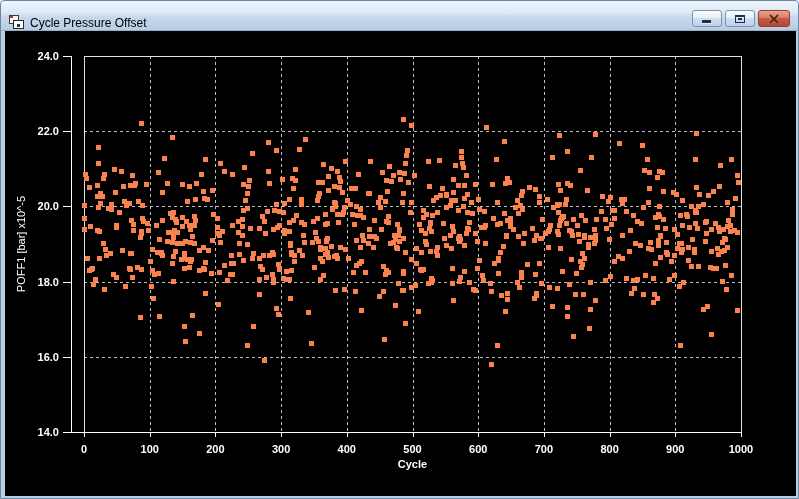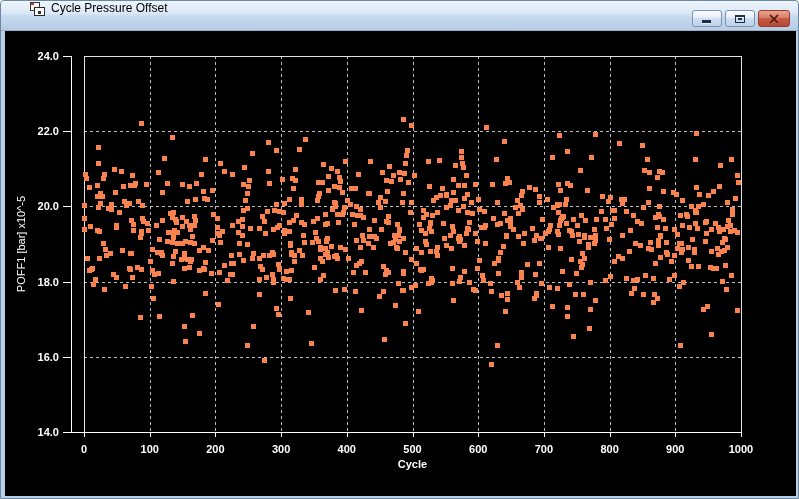--- a/index.html
+++ b/index.html
@@ -5,21 +5,21 @@
   html,body{margin:0;padding:0;background:#ffffff;font-family:"Liberation Sans",sans-serif;}
   .window{
     position:relative;width:799px;height:499px;box-sizing:border-box;
     background:#b9cfe8;border:1px solid #6e87a0;border-radius:4px 4px 0 0;
     overflow:hidden;
   }
   .titlebar{
     position:absolute;left:0;top:0;width:100%;height:30px;box-sizing:border-box;
     background:linear-gradient(#eef5fc 0%,#dcE9f7 40%,#c6d9ee 55%,#b6cde6 100%);
     border-bottom:1px solid #97aec8;border-radius:3px 3px 0 0;
-    display:flex;align-items:flex-start;padding-left:21px;
+    display:flex;align-items:flex-end;
   }
   .title-icon{position:relative;width:16px;height:16px;margin:0 5px 0 8px;flex:0 0 auto;}
   .title-icon .win-back{
     position:absolute;left:0;top:1px;width:10px;height:9px;background:#f8f8f8;
     border:1px solid #3a3a3a;box-sizing:border-box;
   }
   .title-icon .win-back .red-mark{position:absolute;left:0;top:0;width:3px;height:2px;background:#c33a2a;}
   .title-icon .win-front{
     position:absolute;left:4px;top:6px;width:11px;height:9px;background:#ffffff;
     border:1px solid #2a2a2a;box-sizing:border-box;

